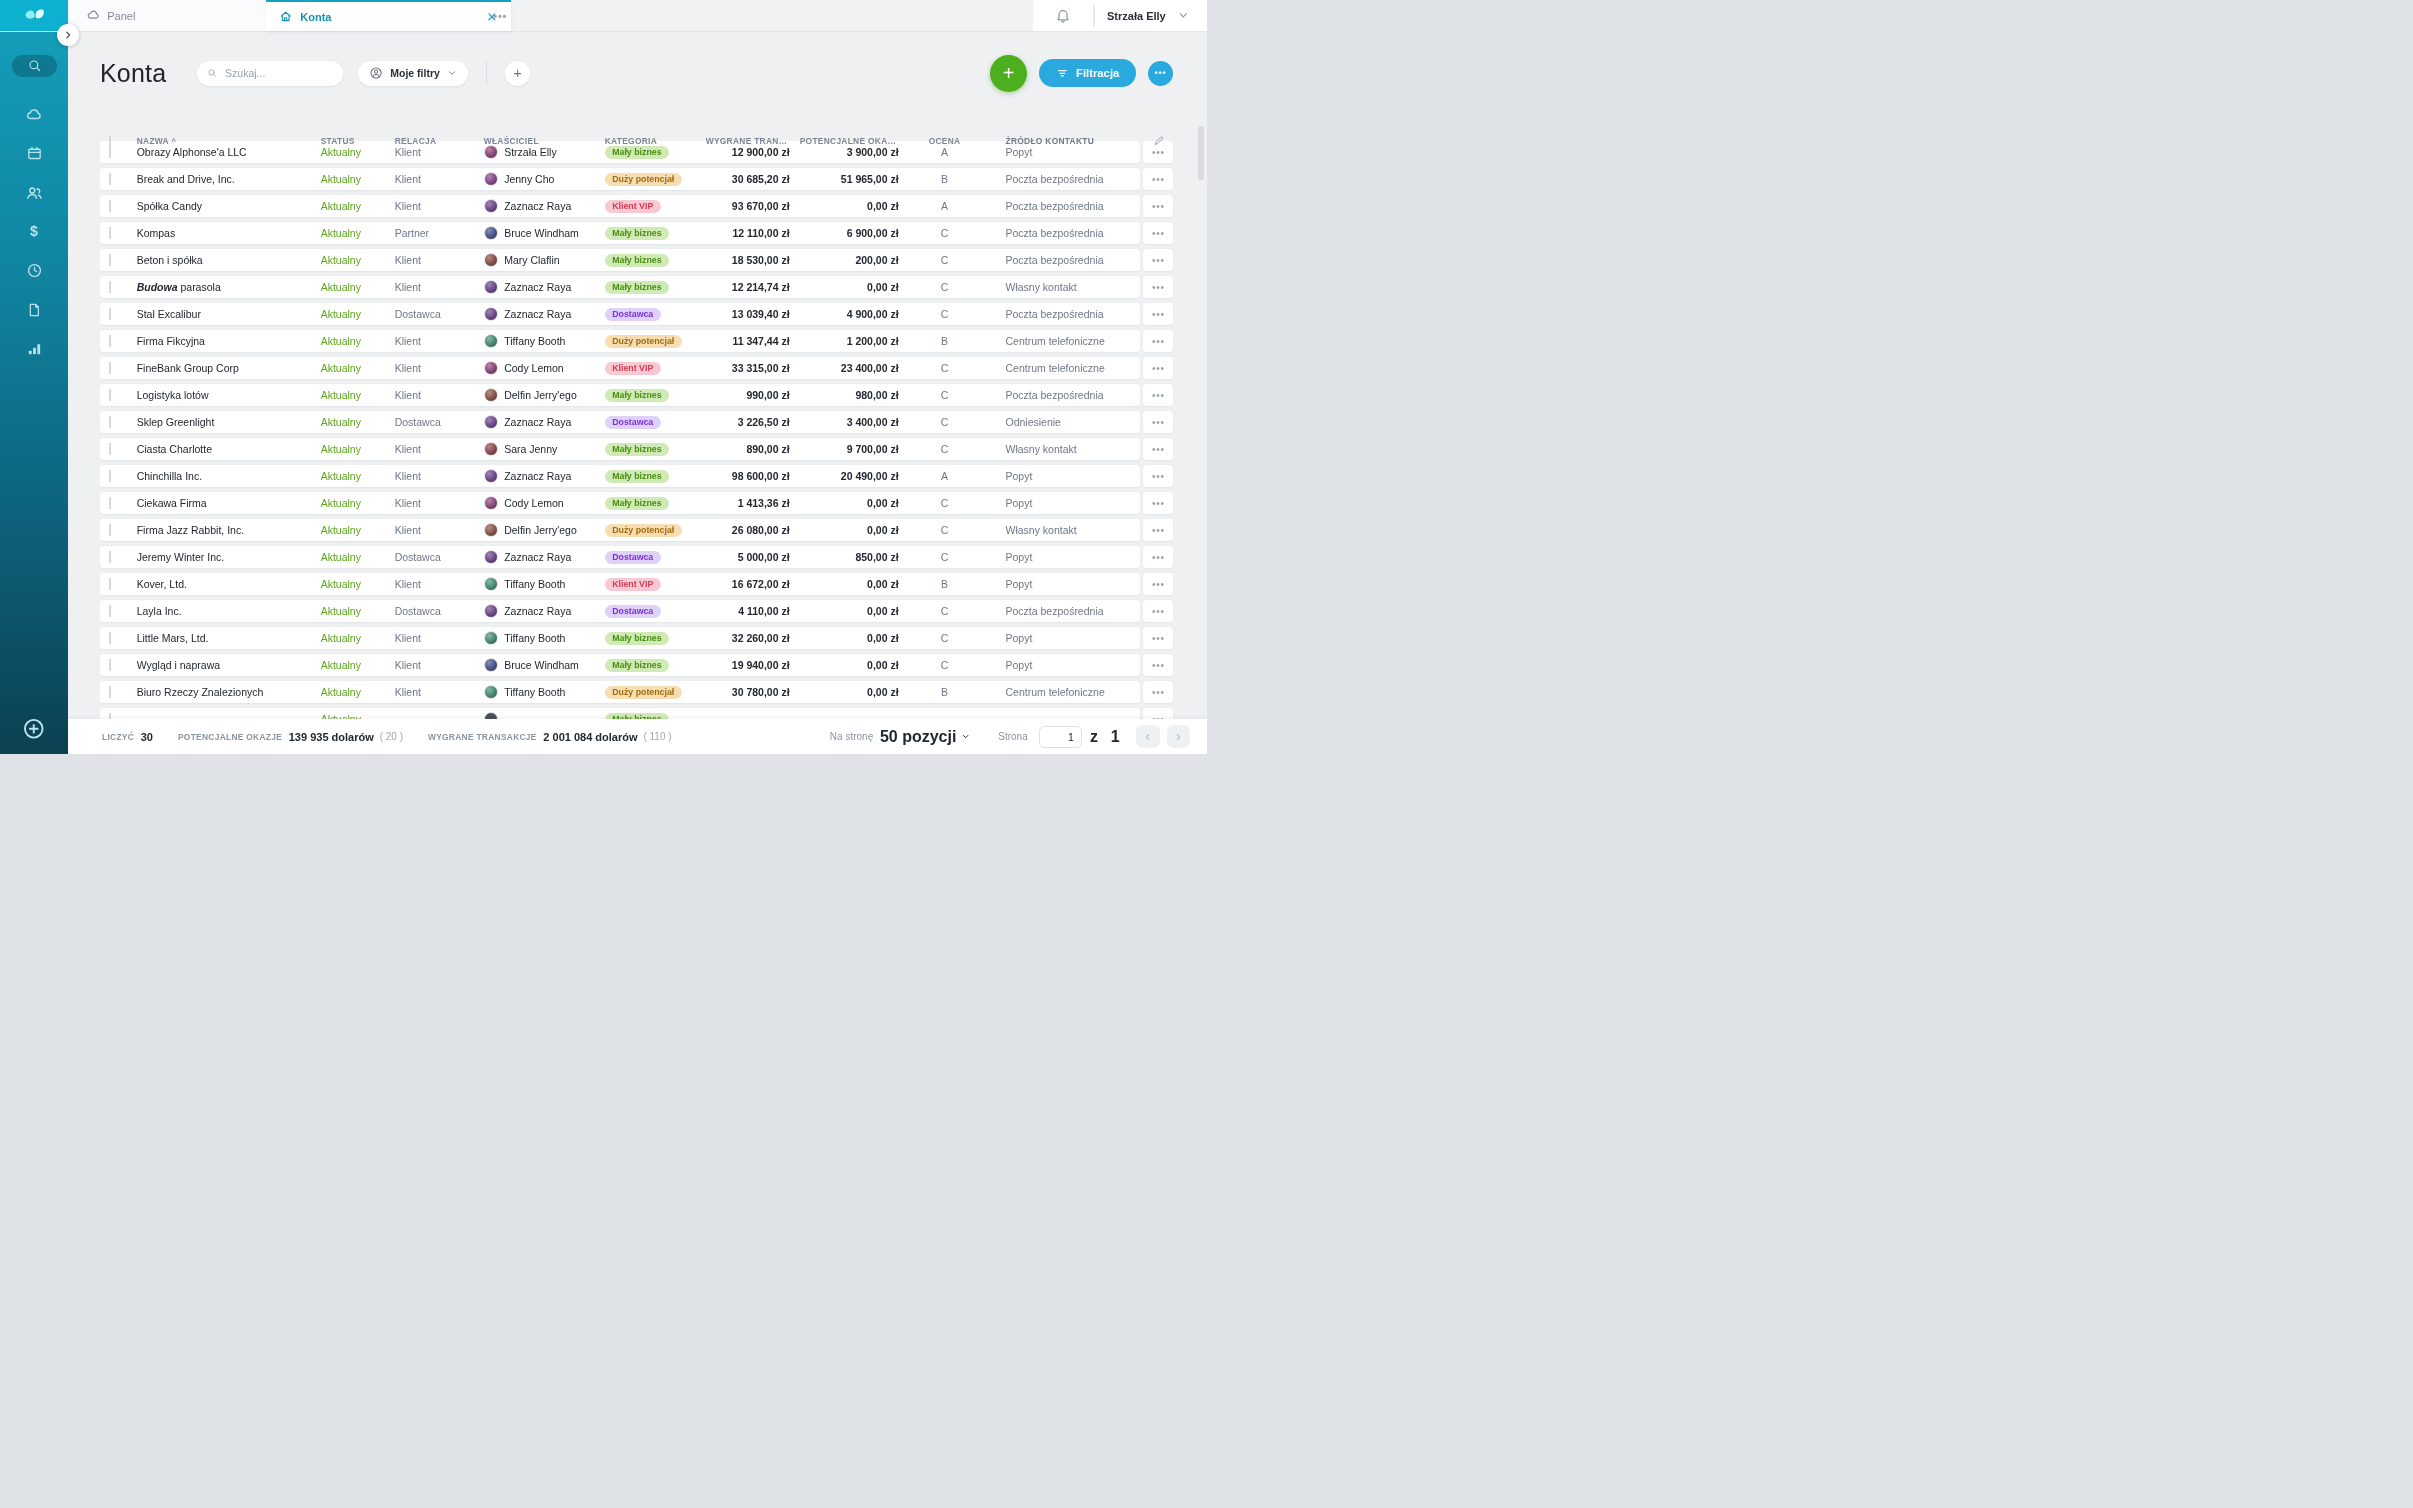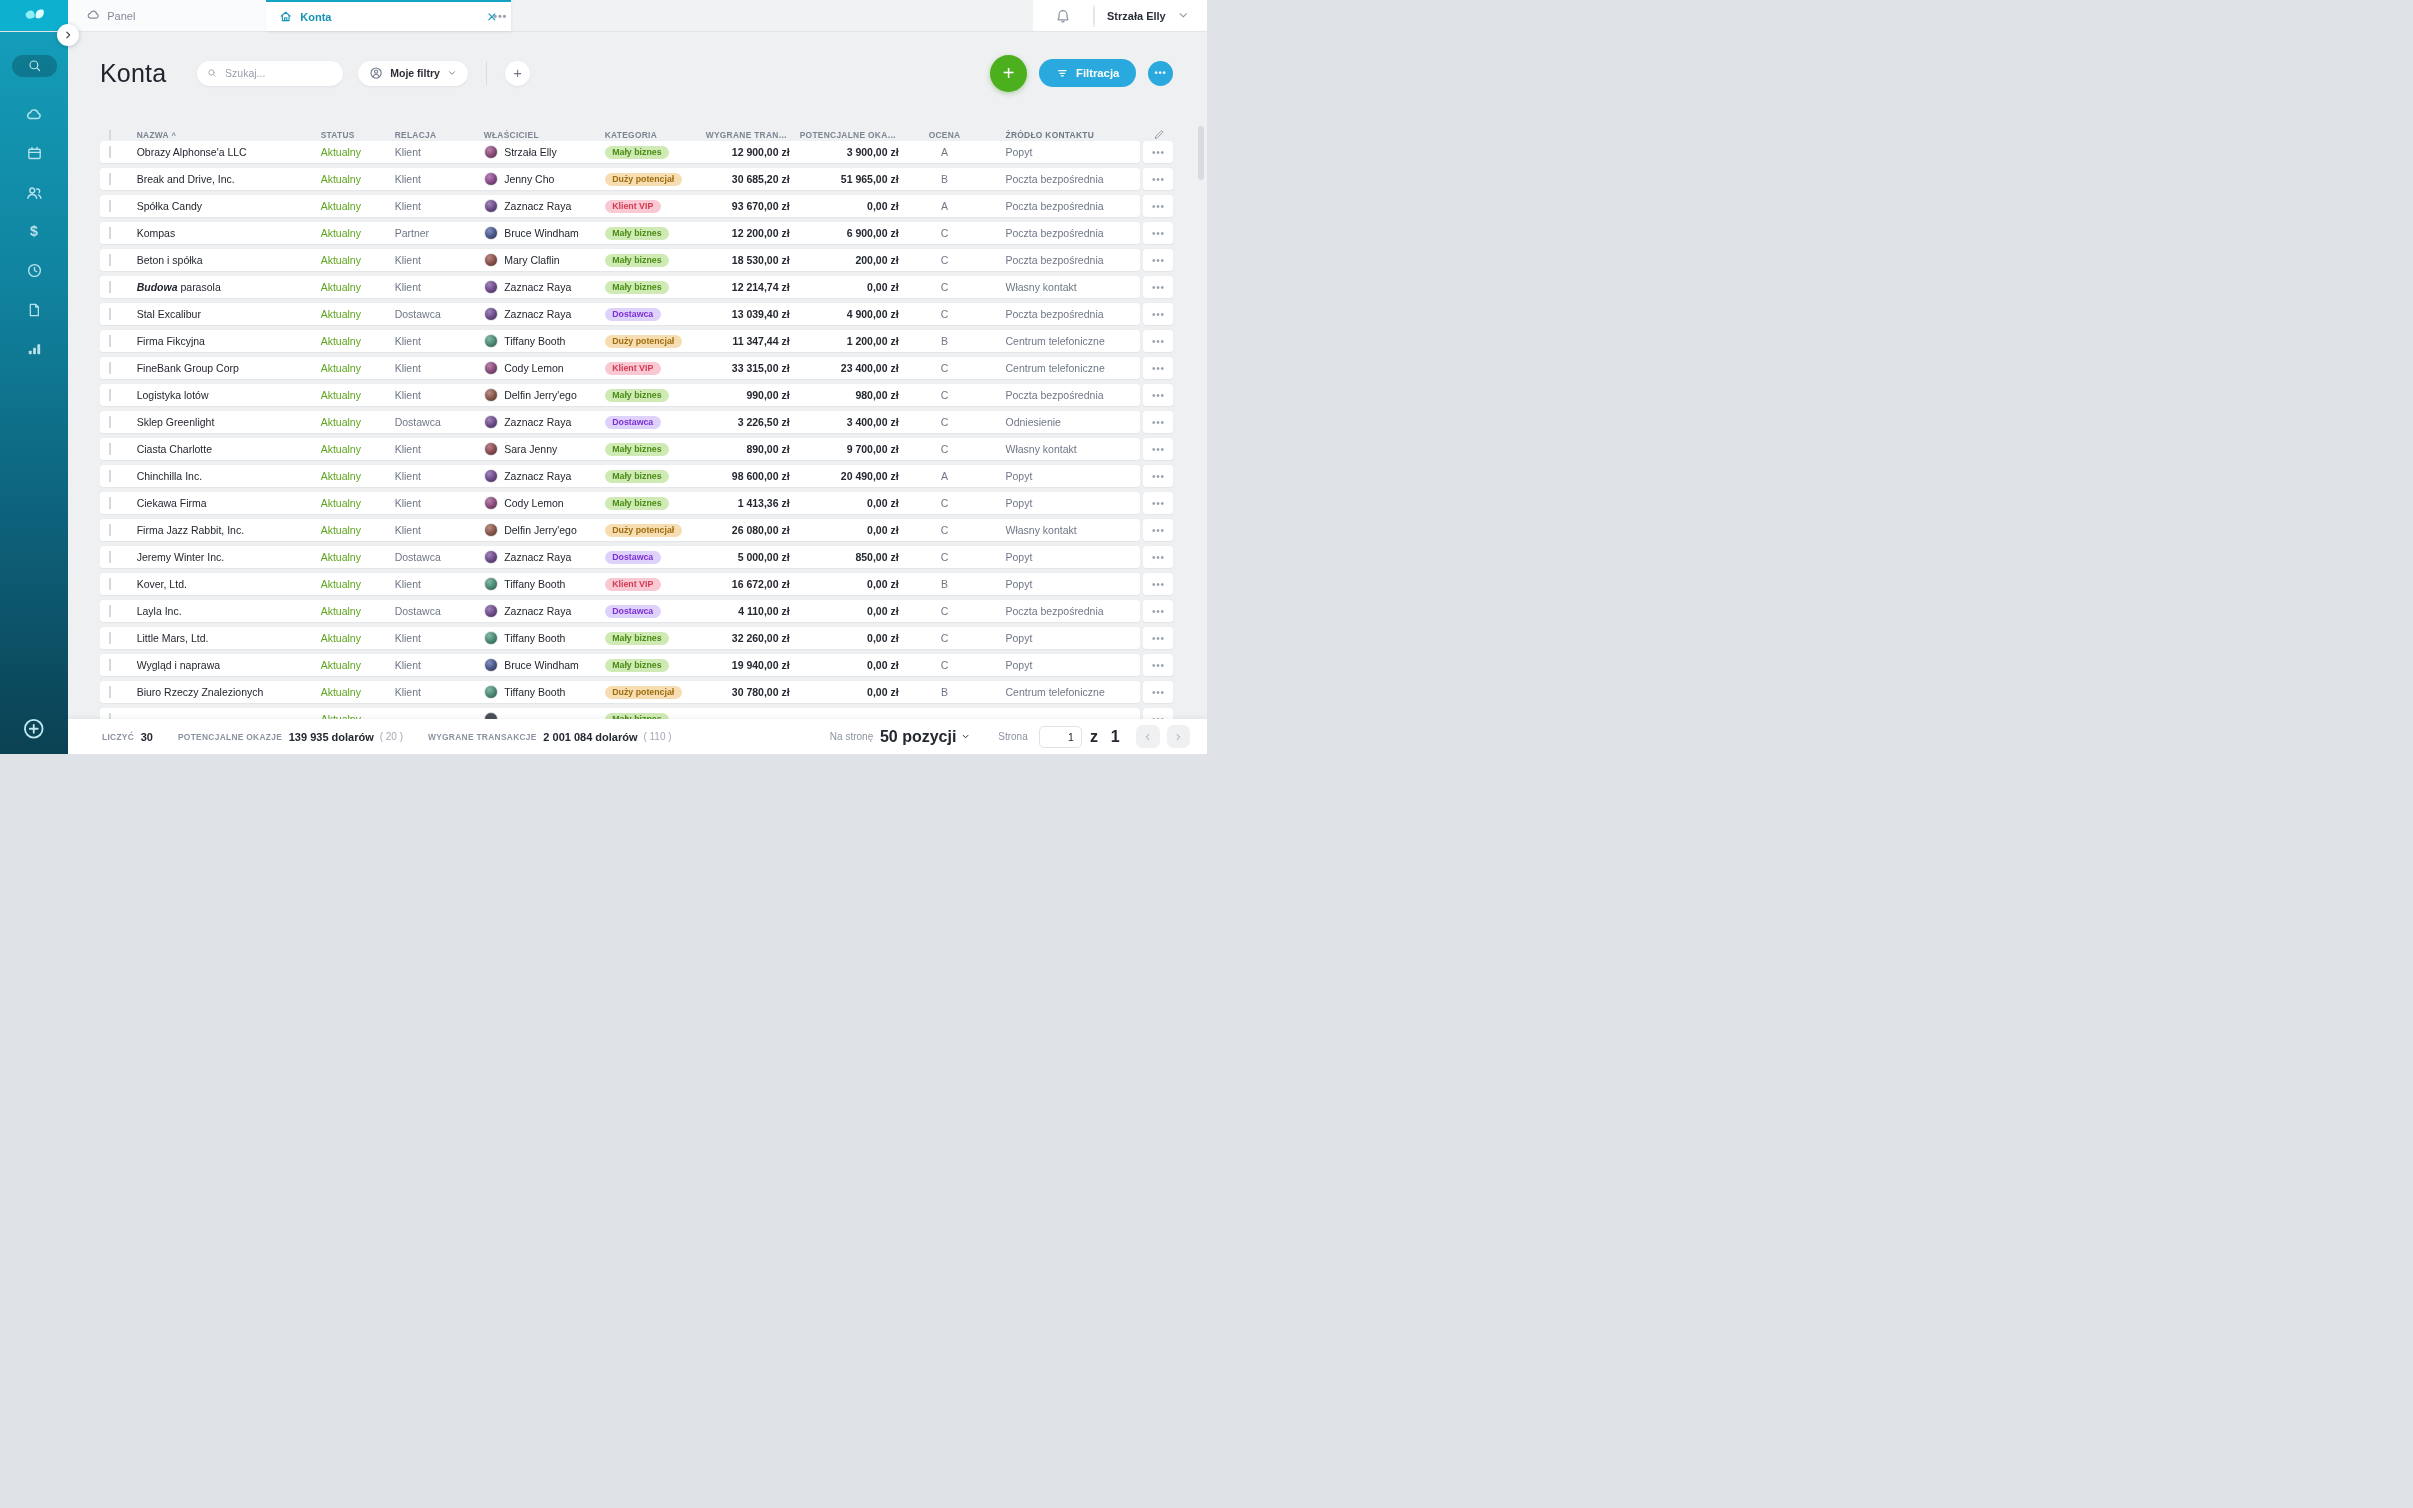--- a/index.html
+++ b/index.html
@@ -54,21 +54,21 @@
             display:flex;align-items:center;justify-content:center;color:#6e7684;font-size:14.2px;cursor:pointer;}
   .actions{margin-left:auto;display:flex;align-items:center;gap:11.7px;}
   .btn-add{width:37px;height:37px;border-radius:50%;background:#4caf1d;color:#fff;display:flex;align-items:center;
            justify-content:center;font-size:20px;font-weight:400;box-shadow:0 1.7px 5px rgba(60,140,20,.35);cursor:pointer;}
   .btn-filter{height:28.5px;border-radius:14.2px;background:#29a9dd;color:#fff;display:flex;align-items:center;gap:7.5px;
               padding:0 17px;font-size:11.3px;font-weight:700;cursor:pointer;}
   .btn-more{width:25px;height:25px;border-radius:50%;background:#29a9dd;color:#fff;display:flex;align-items:center;
             justify-content:center;letter-spacing:0.8px;font-size:9.2px;font-weight:700;cursor:pointer;}
 
   
-  .thead{position:absolute;left:100px;top:129px;width:1074px;display:flex;align-items:center;z-index:4;}
+  .thead{position:absolute;left:100px;top:135px;width:1074px;display:flex;align-items:center;z-index:4;}
   .thead-grid,.row-main{display:grid;grid-template-columns:30px 184px 74px 89px 121px 101px 94px 114px 75px 158px;align-items:center;}
   .thead-grid{width:1040px;}
   .th{font-size:8.4px;font-weight:700;color:#7c8494;letter-spacing:0.3px;padding-left:6.7px;white-space:nowrap;
       overflow:hidden;text-overflow:ellipsis;cursor:pointer;}
   .th.c-center{text-align:center;padding-left:0;}
   .th.c-src{padding-left:23.5px;}
   .th-cb{padding-left:9.2px;}
   .hd-checkbox,.cb{width:12.6px;height:12.6px;border:1.3px solid #d5d9de;border-radius:3.8px;background:#fff;cursor:pointer;}
   .th-menu{width:30px;margin-left:3.4px;display:flex;justify-content:center;color:#8a92a2;cursor:pointer;}
   .sort-caret{font-size:7.5px;color:#7c8494;margin-left:2.5px;}
@@ -365,21 +365,21 @@
         <div class="row-main">
        <div class="cell cell-cb"><span class="cb"></span></div>
        <div class="cell c-name">Kompas</div>
        <div class="cell c-status">Aktualny</div>
        <div class="cell c-rel">Partner</div>
        <div class="cell c-owner">
          <span class="avatar" style="background:radial-gradient(circle at 35% 30%, hsl(228,28%,62%) 0%, hsl(228,30%,40%) 55%, hsl(228,32%,22%) 100%)"></span>
          <span>Bruce Windham</span>
        </div>
        <div class="cell"><span class="badge" style="background:#cfeab5;color:#4a8d14">Mały biznes</span></div>
-       <div class="cell c-amt c-won">12 200,00 zł</div>
+       <div class="cell c-amt c-won">12 110,00 zł</div>
        <div class="cell c-amt c-pot">6 900,00 zł</div>
        <div class="cell c-rate">C</div>
        <div class="cell c-src">Poczta bezpośrednia</div>
      </div>
      <div class="row-menu">•••</div>
       </div>
       <div class="row">
         <div class="row-main">
        <div class="cell cell-cb"><span class="cb"></span></div>
        <div class="cell c-name">Beton i spółka</div>

